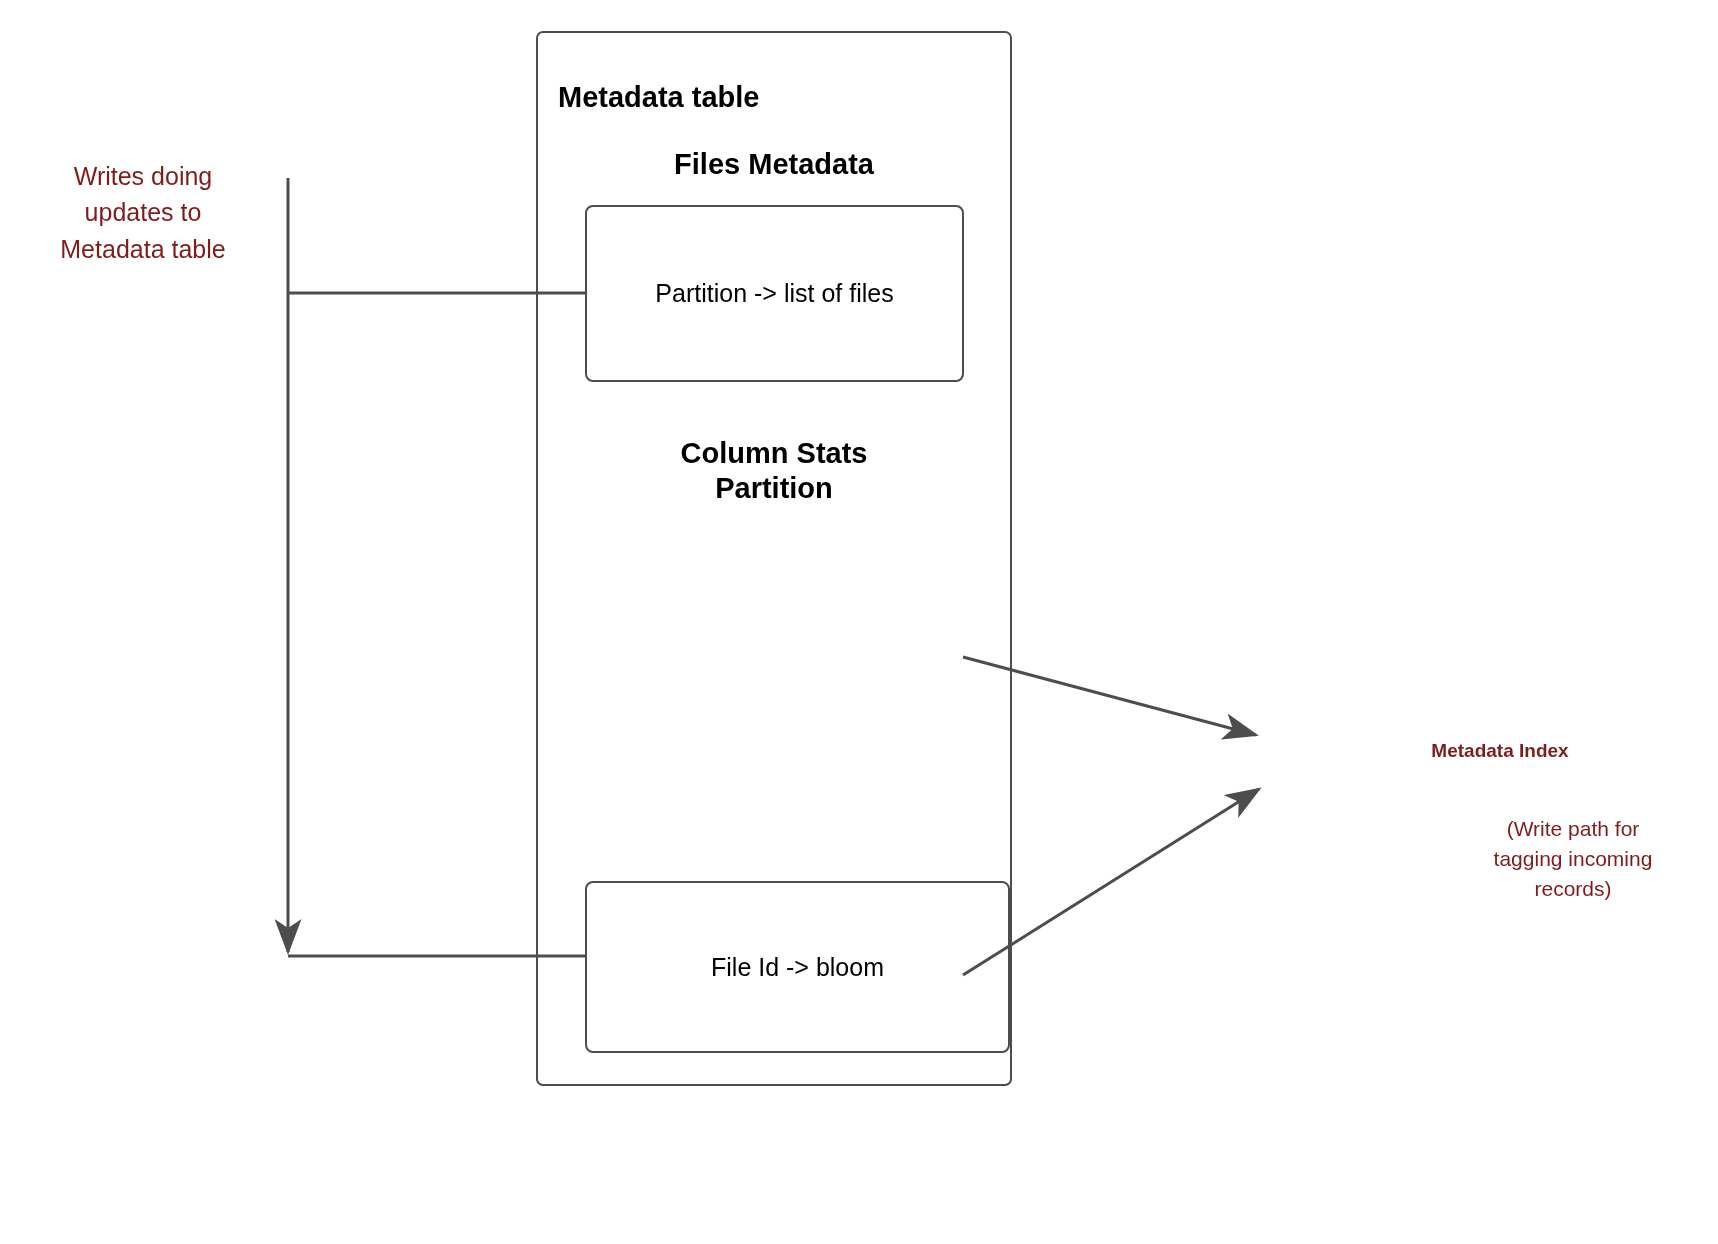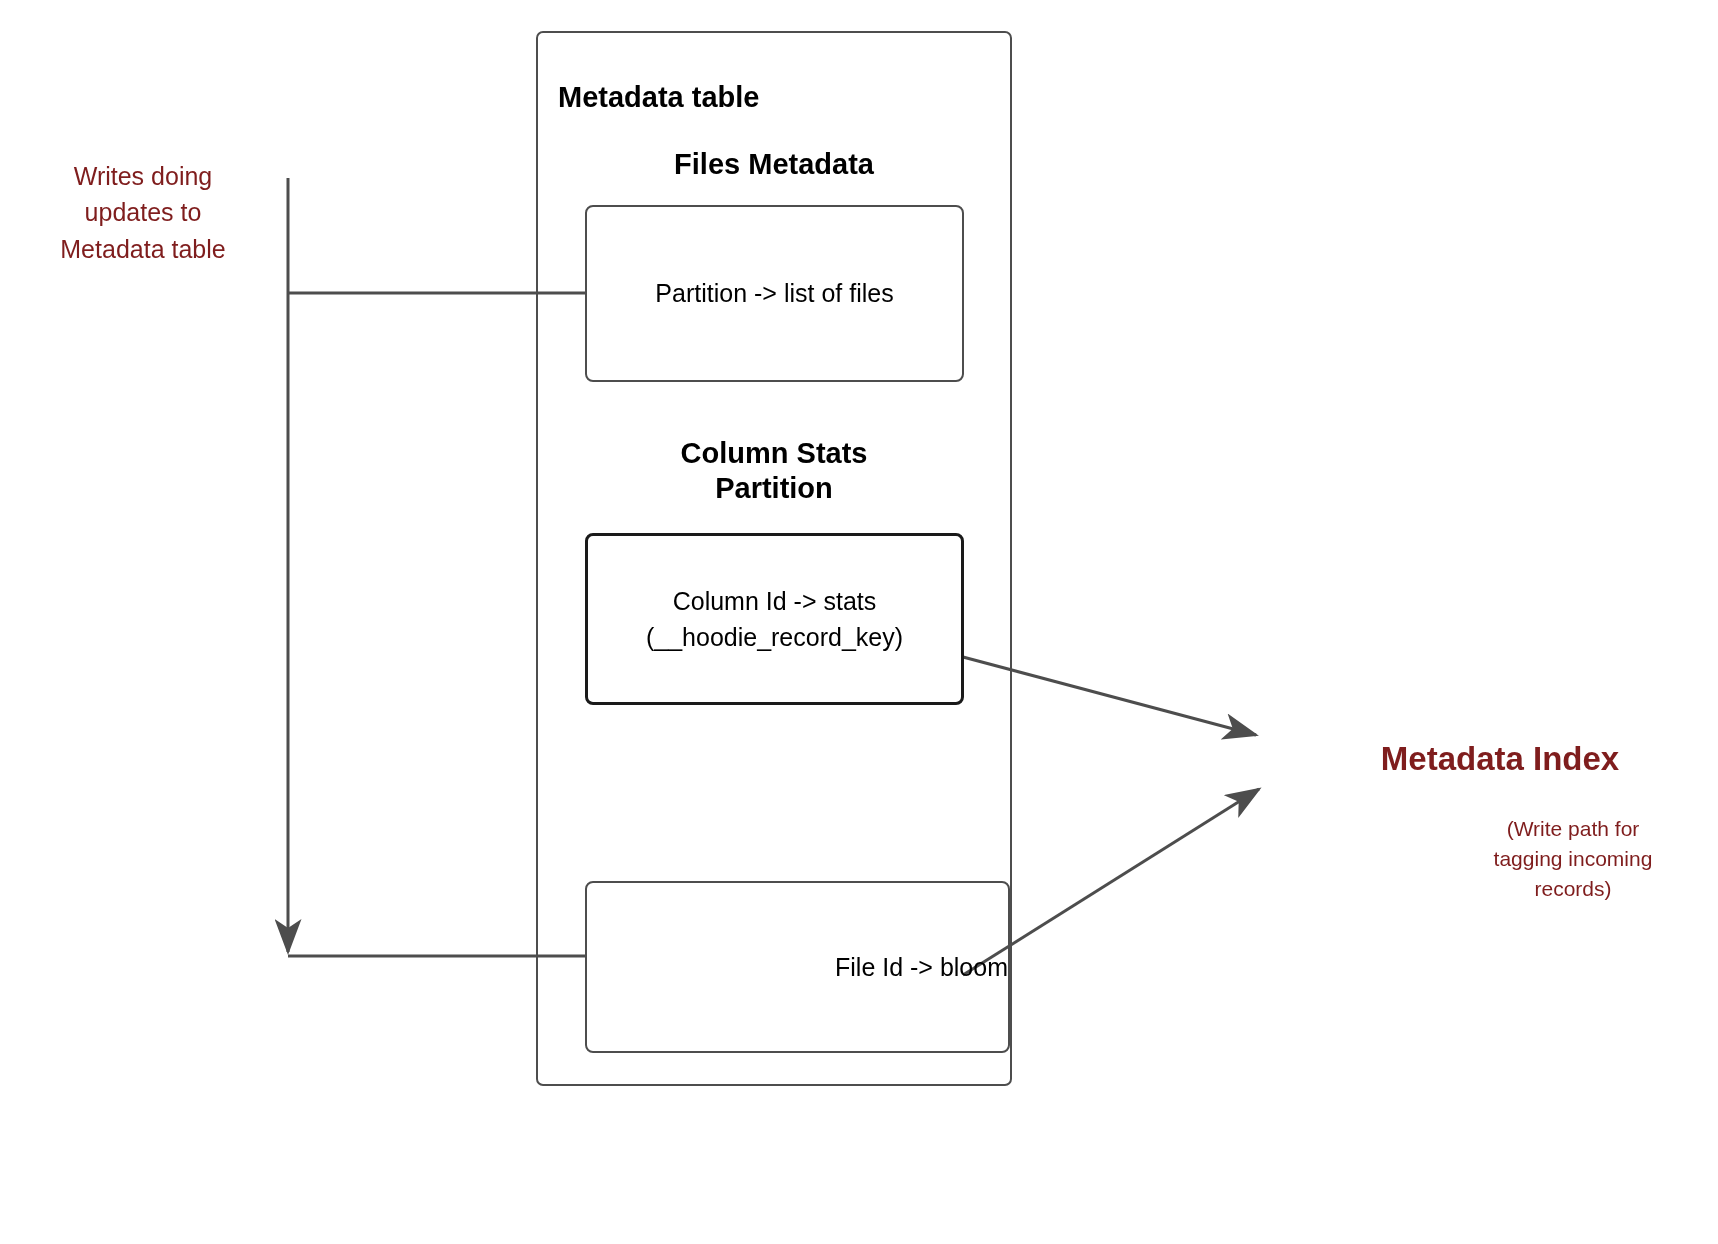--- a/index.html
+++ b/index.html
@@ -102,42 +102,41 @@
     width: 379px;
     height: 172px;
     border: 3.5px solid #1a1a1a;
   }
   .box-bloom {
     left: 585px;
     top: 881px;
     width: 425px;
     height: 172px;
     border: 2.5px solid #4d4d4d;
-    justify-content: flex-end;
   }
 
   
   .free-label {
     position: absolute;
     text-align: center;
     white-space: pre-line;
     color: #7f1d1d;
   }
   .writes-label {
     left: 8px;
     top: 158px;
     width: 270px;
     font-size: 25px;
     line-height: 1.45;
   }
   .metadata-index-title {
     left: 1290px;
     top: 740px;
     width: 420px;
-    font-size: 33px;
+    font-size: 19px;
     font-weight: bold;
     text-align: center;
   }
   .metadata-index-note {
     left: 1373px;
     top: 814px;
     width: 400px;
     font-size: 21px;
     line-height: 1.42;
   }
@@ -175,24 +174,20 @@
 
   <div class="heading metadata-table-title">Metadata table</div>
 
   <div class="heading files-partition-title">Files Metadata</div>
   <div class="inner-box box-files">
     <span>Partition -&gt; list of files</span>
   </div>
 
   <div class="heading colstats-partition-title">Column Stats
 Partition</div>
-  <div class="inner-box box-colstats">
-    <span>Column Id  -&gt; stats
-(__hoodie_record_key)</span>
-  </div>
 
   <div class="inner-box box-bloom">
     <span>File Id -&gt; bloom</span>
   </div>
 
   <div class="free-label metadata-index-title">Metadata Index</div>
   <div class="free-label metadata-index-note">(Write path for
 tagging incoming
 records)</div>
 

